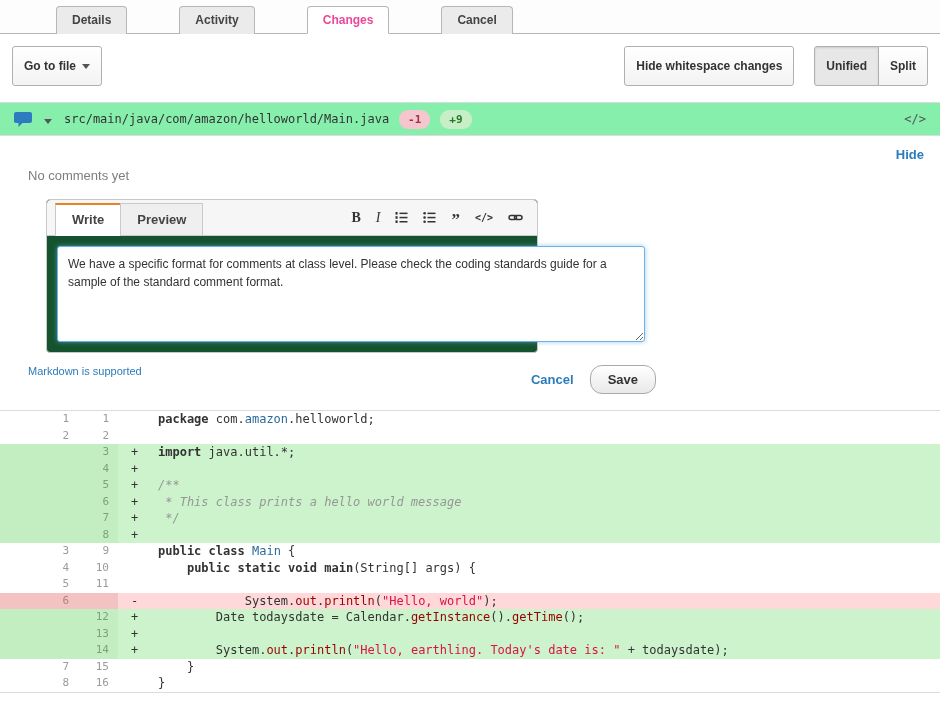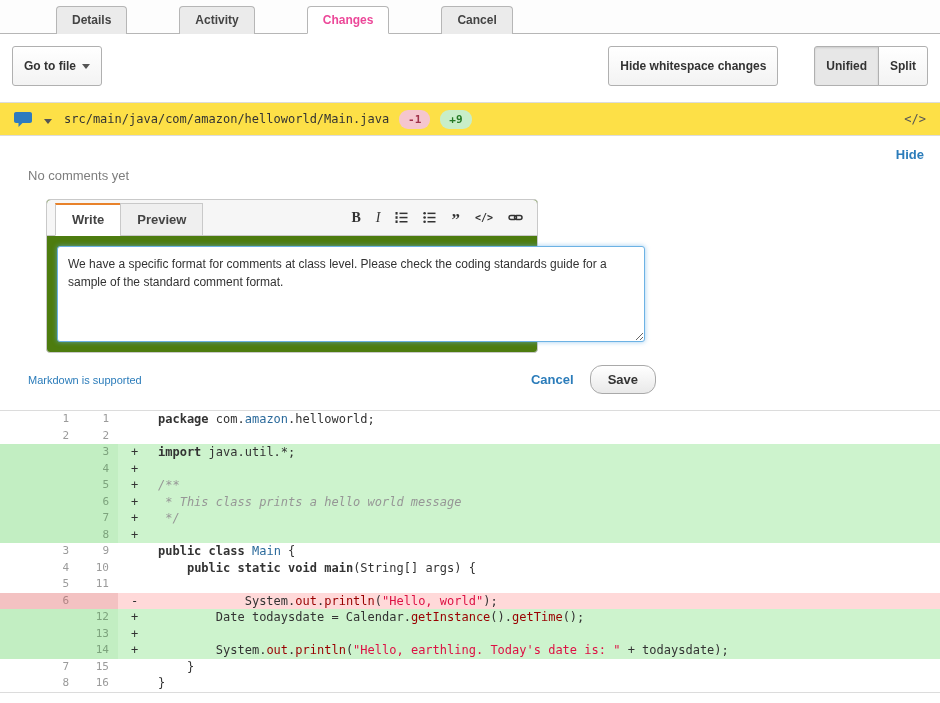--- a/index.html
+++ b/index.html
@@ -35,37 +35,37 @@
     padding: 12px;
   }
   .btn {
     font-family: "Liberation Sans", sans-serif;
     font-size: 12px; font-weight: bold; color: #333;
     background: linear-gradient(#ffffff, #f3f3f3);
     border: 1px solid #b0b0b0; border-radius: 3px;
     padding: 12px 11px; cursor: pointer;
     display: inline-flex; align-items: center; gap: 6px;
   }
-  .toolbar-right { display: flex; gap: 24px; align-items: center; }
+  .toolbar-right { display: flex; gap: 8px; align-items: center; }
   .btn-group { display: inline-flex; }
   .btn-group .btn { border-radius: 0; margin-left: -1px; }
   .btn-group .btn:first-child { border-radius: 3px 0 0 3px; margin-left: 12px; }
   .btn-group .btn:last-child { border-radius: 0 3px 3px 0; }
   .btn-group .btn.active { background: #e7e7e7; box-shadow: inset 0 1px 2px rgba(0,0,0,.12); }
   .caret-down {
     width: 0; height: 0; display: inline-block;
     border-left: 4px solid transparent; border-right: 4px solid transparent;
     border-top: 5px solid #555;
   }
 
   
   .file-header {
     margin-top: 4px;
     border-top: 1px solid #dcdcdc; border-bottom: 1px solid #dcdcdc;
-    background: #fde047;
+    background: #86efac;
     height: 34px;
     display: flex; align-items: center; gap: 10px;
     padding: 0 14px;
   }
   .bubble-icon { color: var(--bubble-blue); display: inline-flex; cursor: pointer; }
   .file-caret { cursor: pointer; padding: 2px; }
   .filepath { font-family: "DejaVu Sans Mono", monospace; font-size: 12px; color: #333; }
   .badge {
     font-family: "DejaVu Sans Mono", monospace;
     font-size: 11px; font-weight: bold;
@@ -81,21 +81,21 @@
 
   
   .hide-row { text-align: right; padding: 11px 16px 0; font-size: 13px; }
   .hide-row a { font-weight: bold; }
   .no-comments { color: #7d7d7d; font-size: 13px; padding: 6px 8px 10px 28px; }
 
   .editor {
     margin: 6px 0 8px 46px;
     width: 492px;
     border: 1px solid #c9c9c9; border-radius: 4px;
-    background: #4d7c0f;
+    background: #14532d;
   }
   .editor-header {
     height: 36px; background: #f6f6f6;
     border-bottom: 1px solid #c9c9c9;
     border-radius: 4px 4px 0 0;
     display: flex; align-items: flex-end;
   }
   .etabs { display: flex; margin-left: 8px; }
   .etab {
     font-size: 13px; font-weight: bold; color: #444;
@@ -126,21 +126,21 @@
     border: 1px solid #6cb2e4; border-radius: 3px;
     box-shadow: 0 0 5px rgba(102,175,233,.65);
     outline: none;
     padding: 8px 10px;
     font-family: "Liberation Sans", sans-serif;
     font-size: 12px; color: #333; line-height: 1.5;
     resize: vertical;
   }
   .editor-footer {
     margin: 12px 16px 0 28px; width: 628px;
-    display: flex; justify-content: space-between; align-items: center;
+    display: flex; justify-content: space-between; align-items: flex-start;
   }
   .md-link { font-size: 11px; }
   .footer-actions { display: flex; align-items: center; gap: 16px; }
   .cancel-link { font-weight: bold; font-size: 13px; }
   .save-btn {
     font-family: "Liberation Sans", sans-serif;
     font-size: 13px; font-weight: bold; color: #333;
     background: linear-gradient(#ffffff, #e9e9e9);
     border: 1px solid #a9a9a9; border-radius: 12px;
     padding: 6px 17px; cursor: pointer;

